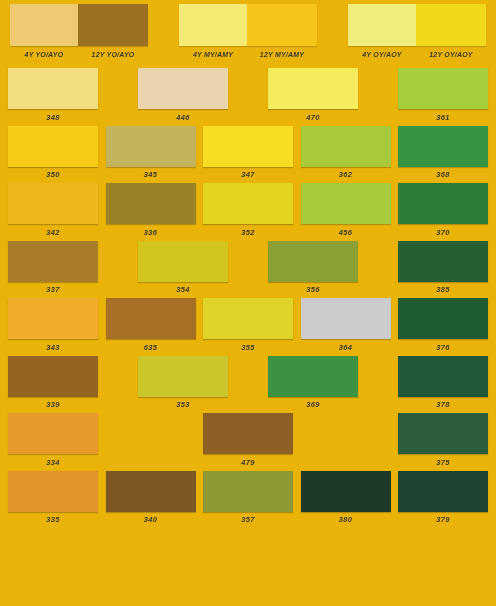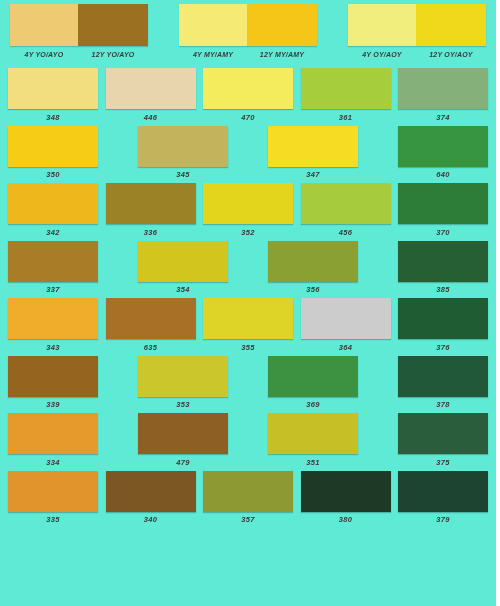--- a/index.html
+++ b/index.html
@@ -11,21 +11,21 @@
     width: 500px;
     height: 606px;
     font-family: "Liberation Sans", sans-serif;
     overflow: hidden;
     position: relative;
   }
   #chart {
     width: 496px;
     height: 606px;
     position: relative;
-    background: #5eead4;
+    background: #eab308;
   }
 
   
   .header-band {
     display: flex;
     justify-content: space-between;
     padding: 4px 10px 0 10px;
     box-sizing: border-box;
     height: 66px;
   }
@@ -141,41 +141,41 @@
           <div class="code">446</div>
         </div>
         <div class="cell">
           <div class="chip" style="background: rgb(245, 236, 93);"></div>
           <div class="code">470</div>
         </div>
         <div class="cell">
           <div class="chip" style="background: rgb(166, 205, 60);"></div>
           <div class="code">361</div>
         </div>
-        <div class="cell">
-          <div class="chip" style="background: rgb(133, 176, 122);"></div>
-          <div class="code">374</div>
-        </div>
       </div>
       <div class="grid-row">
         <div class="cell">
           <div class="chip" style="background: rgb(246, 204, 23);"></div>
           <div class="code">350</div>
         </div>
         <div class="cell">
           <div class="chip" style="background: rgb(195, 179, 92);"></div>
           <div class="code">345</div>
         </div>
         <div class="cell">
           <div class="chip" style="background: rgb(246, 220, 34);"></div>
           <div class="code">347</div>
         </div>
         <div class="cell">
+          <div class="chip" style="background: rgb(169, 201, 58);"></div>
+          <div class="code">362</div>
+        </div>
+        <div class="cell">
           <div class="chip" style="background: rgb(55, 148, 64);"></div>
-          <div class="code">640</div>
+          <div class="code">368</div>
         </div>
       </div>
       <div class="grid-row">
         <div class="cell">
           <div class="chip" style="background: rgb(238, 184, 28);"></div>
           <div class="code">342</div>
         </div>
         <div class="cell">
           <div class="chip" style="background: rgb(156, 130, 38);"></div>
           <div class="code">336</div>
@@ -254,24 +254,20 @@
       <div class="grid-row">
         <div class="cell">
           <div class="chip" style="background: rgb(231, 154, 44);"></div>
           <div class="code">334</div>
         </div>
         <div class="cell">
           <div class="chip" style="background: rgb(141, 95, 36);"></div>
           <div class="code">479</div>
         </div>
         <div class="cell">
-          <div class="chip" style="background: rgb(199, 191, 38);"></div>
-          <div class="code">351</div>
-        </div>
-        <div class="cell">
           <div class="chip" style="background: rgb(42, 93, 60);"></div>
           <div class="code">375</div>
         </div>
       </div>
       <div class="grid-row">
         <div class="cell">
           <div class="chip" style="background: rgb(224, 148, 43);"></div>
           <div class="code">335</div>
         </div>
         <div class="cell">

